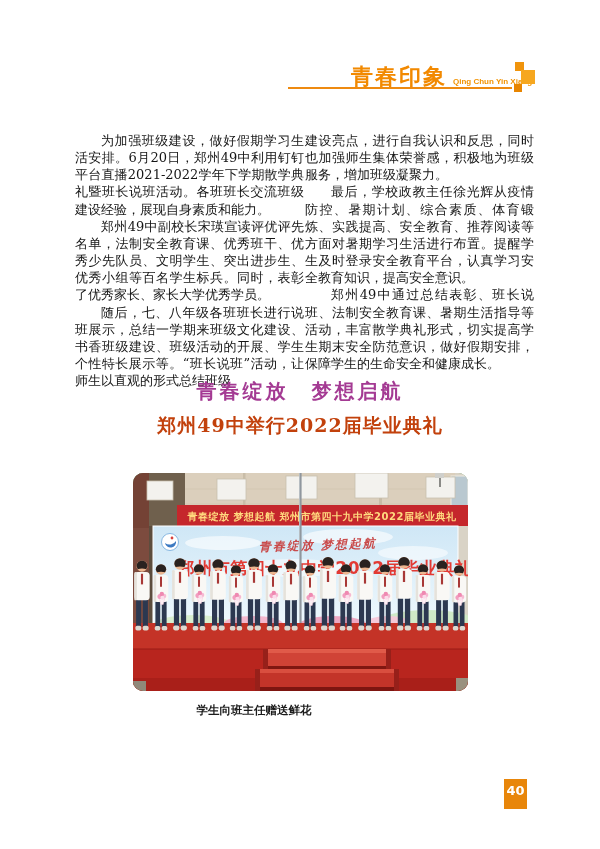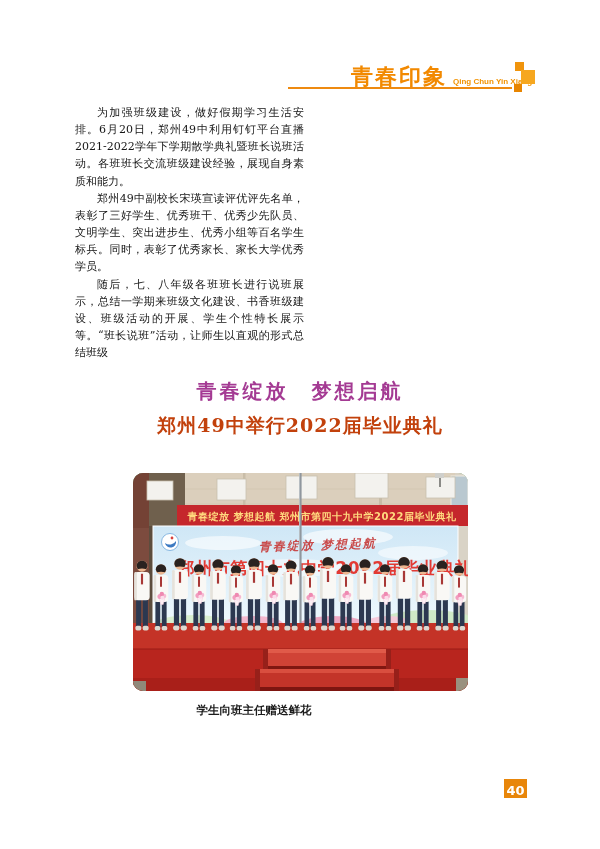--- a/index.html
+++ b/index.html
@@ -10,21 +10,21 @@
   .header-rule{position:absolute;left:288px;top:87px;width:224px;height:2px;background:#ee8a10;}
   .header-title{position:absolute;left:351px;top:62px;font-size:22px;font-weight:bold;
         color:#f28900;letter-spacing:2px;font-family:"DejaVu Sans",sans-serif;text-align:right;}
   .header-sub{position:absolute;left:453px;top:77px;font-size:8px;font-weight:bold;color:#f29200;}
   .sq{position:absolute;}
   .sq1{left:515px;top:62px;width:9px;height:9px;background:#f0940d;}
   .sq2{left:521px;top:70px;width:14px;height:14px;background:#f6a71f;}
   .sq3{left:514px;top:84px;width:8px;height:8px;background:#e88500;}
 
   
-  .col{position:absolute;top:104px;width:229px;text-align:justify;font-size:11px;
+  .col{position:absolute;top:132px;width:229px;text-align:justify;font-size:13px;
        line-height:17.15px;color:#151515;font-family:"DejaVu Serif","Liberation Serif",serif;}
   .col-left{left:75px;}
   .col-right{left:305px;}
   .col p{margin:0;}
   .col p.ind{text-indent:2em;}
 
   
   .feat1{position:absolute;left:0;top:378px;width:600px;text-align:center;font-size:20px;
          font-weight:bold;color:#a43a93;letter-spacing:3px;
          font-family:"DejaVu Serif","Liberation Serif",serif;}
@@ -33,40 +33,45 @@
          font-family:"DejaVu Serif","Liberation Serif",serif;}
 
   
   .photo{position:absolute;left:133px;top:473px;width:335px;height:218px;border-radius:10px;
          overflow:hidden;background:#15803d;}
   .photo svg{display:block;}
 
   .caption{position:absolute;left:0;top:703px;width:508px;text-align:center;font-size:11.5px;
            font-weight:bold;color:#1b1b1b;font-family:"DejaVu Sans",sans-serif;}
 
-  .pagenum{position:absolute;left:504px;top:779px;width:23px;height:19px;background:#e8860a;
+  .pagenum{position:absolute;left:504px;top:779px;width:23px;height:30px;background:#e8860a;
            color:#ffffff;font-size:13px;font-weight:bold;text-align:center;line-height:23px;
            font-family:"DejaVu Sans",sans-serif;}
 </style>
 </head>
 <body>
 
 <div class="page">
 
   <div class="header-rule"></div>
   <div class="header-title">青春印象</div>
   <div class="header-sub">Qing Chun Yin Xiang</div>
   <div class="sq sq1"></div>
   <div class="sq sq2"></div>
   <div class="sq sq3"></div>
 
   <div class="col col-left">
     <p class="ind">为加强班级建设，做好假期学习生活安排。6月20日，郑州49中利用钉钉平台直播2021-2022学年下学期散学典礼暨班长说班活动。各班班长交流班级建设经验，展现自身素质和能力。</p>
-    <p class="ind">郑州49中副校长宋瑛宣读评优评先名单，表彰了三好学生、优秀班干、优秀少先队员、文明学生、突出进步生、优秀小组等百名学生标兵。同时，表彰了优秀家长、家长大学优秀学员。</p>
+    <p class="ind">郑州49中副校长宋瑛宣读评优评先名单，法制安全教育课、优秀班干、优秀少先队员、文明学生、突出进步生、优秀小组等百名学生标兵。同时，表彰了优秀家长、家长大学优秀学员。</p>
     <p class="ind">随后，七、八年级各班班长进行说班展示，总结一学期来班级文化建设、书香班级建设、班级活动的开展、学生个性特长展示等。“班长说班”活动，让师生以直观的形式总结班级</p>
+  </div>
+  <div class="col col-right">
+    <p>建设亮点，进行自我认识和反思，同时也加强师生集体荣誉感，积极地为班级服务，增加班级凝聚力。</p>
+    <p class="ind">最后，学校政教主任徐光辉从疫情防控、暑期计划、综合素质、体育锻炼、实践提高、安全教育、推荐阅读等方面对暑期学习生活进行布置。提醒学生及时登录安全教育平台，认真学习安全教育知识，提高安全意识。</p>
+    <p class="ind">郑州49中通过总结表彰、班长说班、法制安全教育课、暑期生活指导等活动，丰富散学典礼形式，切实提高学生期末安全防范意识，做好假期安排，保障学生的生命安全和健康成长。</p>
   </div>
 
   <div class="feat1">青春绽放　梦想启航</div>
   <div class="feat2">郑州49中举行2022届毕业典礼</div>
 
   <div class="photo">
     <svg width="335" height="218" viewBox="0 0 335 218" xmlns="http://www.w3.org/2000/svg">
       <defs>
         <linearGradient id="bgGrad" x1="0" y1="0" x2="0" y2="1">
           <stop offset="0" stop-color="#cfe7f6"></stop>

